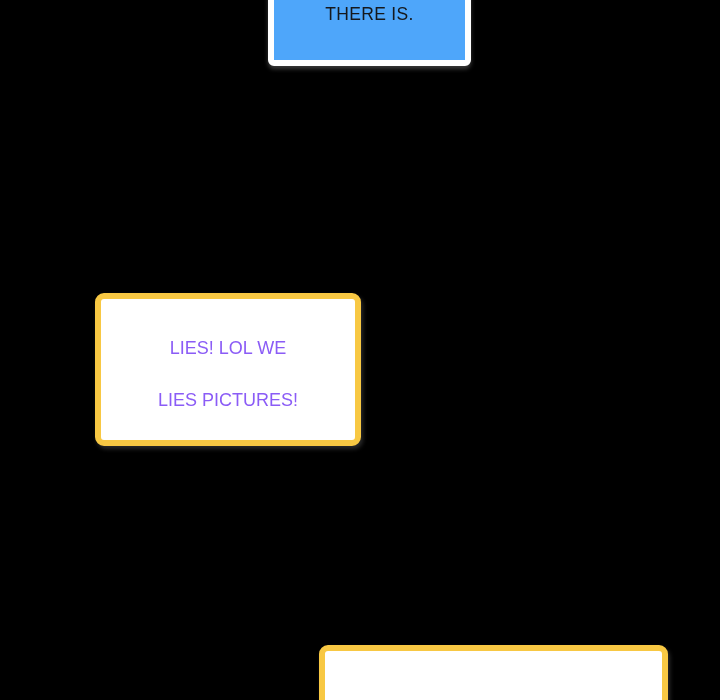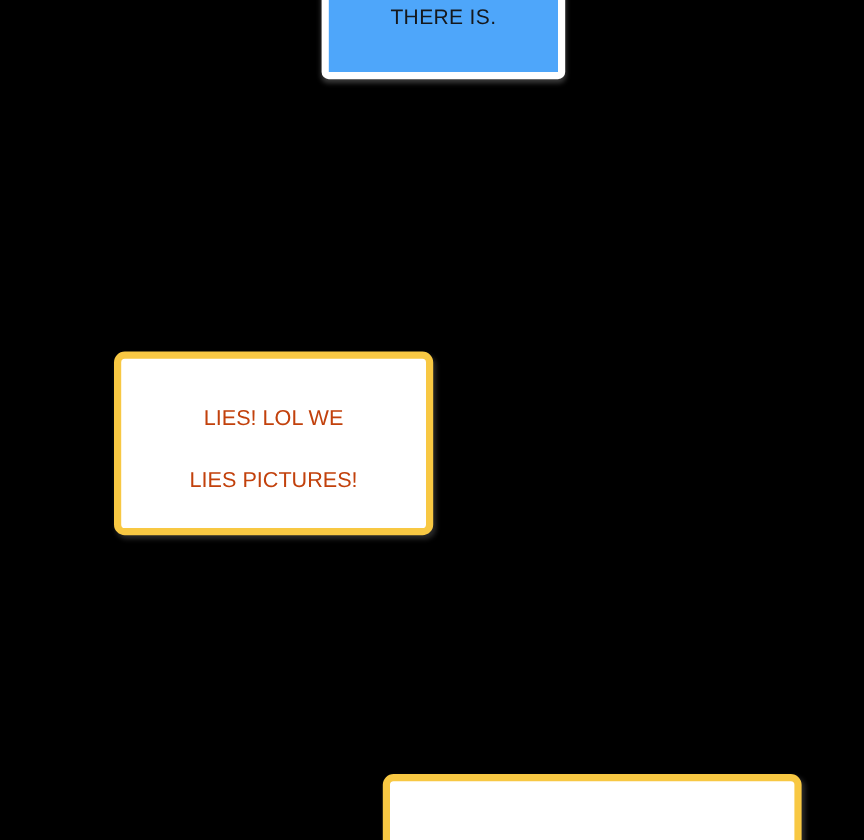--- a/index.html
+++ b/index.html
@@ -42,21 +42,21 @@
     box-shadow: 0 3px 4px rgba(170,170,170,0.35);
     color: #15181C;
     font-size: 17.5px;
     font-weight: 500;
     letter-spacing: 0.3px;
   }
   .card-yellow {
     background: #FFFFFF;
     border: 6px solid #F8C843;
     border-radius: 9px;
-    color: #c2410c;
+    color: #8b5cf6;
     font-size: 18px;
     font-weight: 500;
     box-shadow: 2px 3px 4px rgba(140,140,140,0.3);
   }
   .card-yellow-middle {
     left: 95px;
     top: 293px;
     width: 266px;
     height: 153px;
     line-height: 26px;

